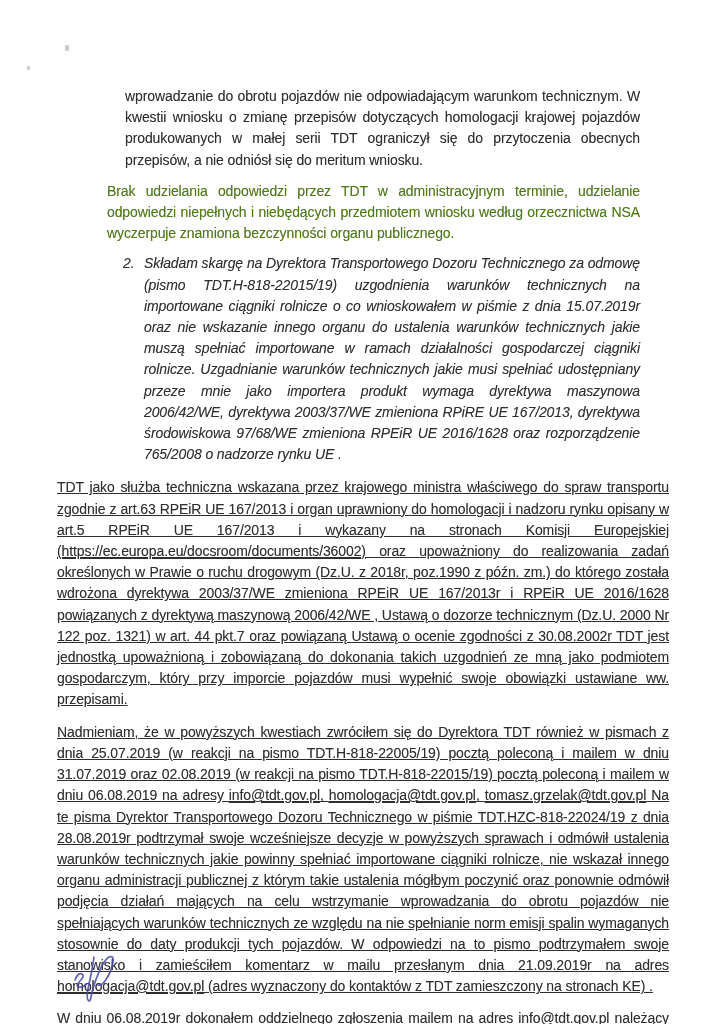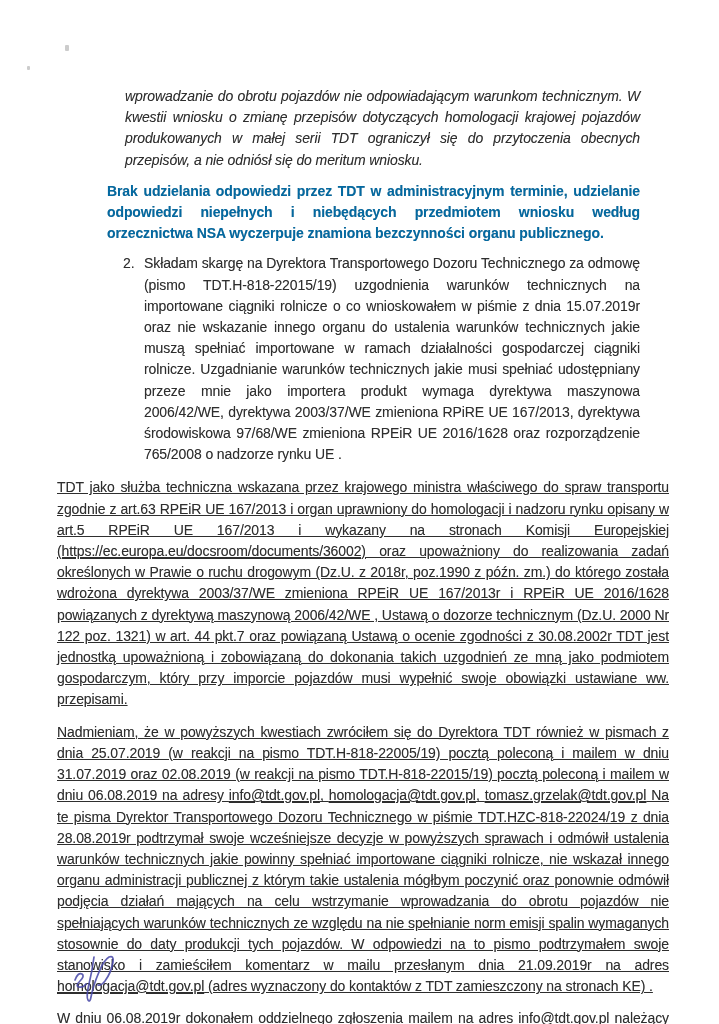--- a/index.html
+++ b/index.html
@@ -12,28 +12,28 @@
     font-family:"Liberation Sans","DejaVu Sans",sans-serif;
     color:#2e2e2e;
     text-shadow:0 0 .5px rgba(46,46,46,.35);
   }
   .content{
     position:absolute;left:57px;top:86px;width:612px;
     font-size:14px;line-height:21.2px;letter-spacing:-0.1px;
     text-align:justify;hyphens:none;
   }
   .content p{margin:0 0 10px 0;}
-  .p-indent-a{margin-left:68px !important;margin-right:29px !important;font-style:italic;}
+  .p-indent-a{margin-left:68px !important;margin-right:29px !important;}
   .p-bold{
     margin-left:50px !important;margin-right:29px !important;
-    font-weight:bold;color:#0369a1;margin-bottom:9px !important;
+    font-weight:normal;color:#4d7c0f;margin-bottom:9px !important;
   }
   .p-list{
     margin-left:66px !important;margin-right:29px !important;
-    padding-left:21px;text-indent:-21px;margin-bottom:12px !important;
+    padding-left:21px;text-indent:-21px;margin-bottom:12px !important;font-style:italic;
   }
   .p-list .num{display:inline-block;text-indent:0;width:14px;margin-right:7px;}
   .p-full{margin-bottom:11px !important;text-decoration:underline;}
   .u{text-decoration:underline;text-decoration-thickness:1px;text-underline-offset:2px;}
   .speck{position:absolute;background:#9b9b9b;opacity:.5;border-radius:1px;filter:blur(.4px);}
   .speck.s1{left:65px;top:45px;width:4px;height:6px;}
   .speck.s2{left:27px;top:66px;width:3px;height:4px;}
   .signature{position:absolute;left:62px;top:942px;width:56px;height:76px;}
   .signature path{fill:none;stroke-width:1.7;stroke-linecap:round;stroke-linejoin:round;opacity:.88;}
 </style>

